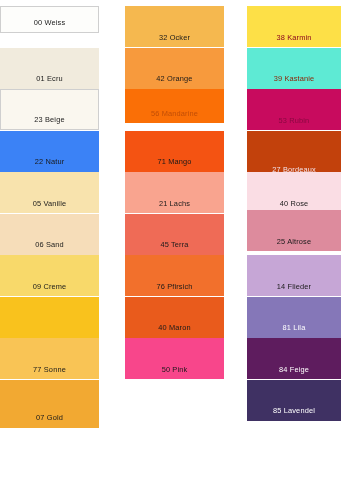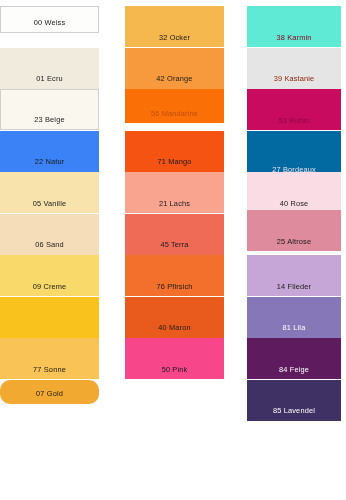--- a/index.html
+++ b/index.html
@@ -79,21 +79,21 @@
       </div>
       <div class="swatch" style="top: 255px; height: 41px; background: rgb(248, 217, 106);">
         <span class="swatch-label" style="color: rgb(26, 26, 26);">09 Creme</span>
       </div>
       <div class="swatch" style="top: 296.5px; height: 59px; background: rgb(249, 194, 29);">
         <span class="swatch-label" style="color: rgb(26, 26, 26);">08 Lemon</span>
       </div>
       <div class="swatch" style="top: 338px; height: 41px; background: rgb(249, 196, 85);">
         <span class="swatch-label" style="color: rgb(26, 26, 26);">77 Sonne</span>
       </div>
-      <div class="swatch" style="top: 379.5px; height: 24px; background: rgb(242, 169, 50); border-radius: 10px;">
+      <div class="swatch" style="top: 379.5px; height: 48px; background: rgb(242, 169, 50);">
         <span class="swatch-label" style="color: rgb(26, 26, 26);">07 Gold</span>
       </div>
     </div>
   <div class="swatch-column" data-col="1" style="left: 125px;">
       <div class="swatch" style="top: 6px; height: 41px; background: rgb(245, 184, 79);">
         <span class="swatch-label" style="color: rgb(26, 26, 26);">32 Ocker</span>
       </div>
       <div class="swatch" style="top: 47.5px; height: 41px; background: rgb(247, 154, 61);">
         <span class="swatch-label" style="color: rgb(26, 26, 26);">42 Orange</span>
       </div>
@@ -113,30 +113,30 @@
         <span class="swatch-label" style="color: rgb(26, 26, 26);">76 Pfirsich</span>
       </div>
       <div class="swatch" style="top: 296.5px; height: 41px; background: rgb(233, 91, 28);">
         <span class="swatch-label" style="color: rgb(26, 26, 26);">40 Maron</span>
       </div>
       <div class="swatch" style="top: 338px; height: 41px; background: rgb(248, 70, 139);">
         <span class="swatch-label" style="color: rgb(26, 26, 26);">50 Pink</span>
       </div>
     </div>
   <div class="swatch-column" data-col="2" style="left: 247px;">
-      <div class="swatch" style="top: 6px; height: 41px; background: #5eead4;">
+      <div class="swatch" style="top: 6px; height: 41px; background: #fde047;">
         <span class="swatch-label" style="color: rgb(140, 6, 32);">38 Karmin</span>
       </div>
-      <div class="swatch" style="top: 47.5px; height: 41px; background: #e5e5e5;">
+      <div class="swatch" style="top: 47.5px; height: 41px; background: #5eead4;">
         <span class="swatch-label" style="color: rgb(142, 36, 6);">39 Kastanie</span>
       </div>
       <div class="swatch" style="top: 89px; height: 41px; background: rgb(200, 11, 94);">
         <span class="swatch-label" style="color: rgb(138, 8, 65);">53 Rubin</span>
       </div>
-      <div class="swatch" style="top: 130.5px; height: 49px; background: #0369a1;">
+      <div class="swatch" style="top: 130.5px; height: 49px; background: #c2410c;">
         <span class="swatch-label" style="color: rgb(242, 226, 234);">27 Bordeaux</span>
       </div>
       <div class="swatch" style="top: 172px; height: 41px; background: rgb(250, 221, 228);">
         <span class="swatch-label" style="color: rgb(26, 26, 26);">40 Rose</span>
       </div>
       <div class="swatch" style="top: 210px; height: 41px; background: rgb(221, 139, 157);">
         <span class="swatch-label" style="color: rgb(26, 26, 26);">25 Altrose</span>
       </div>
       <div class="swatch" style="top: 255px; height: 41px; background: rgb(198, 166, 214);">
         <span class="swatch-label" style="color: rgb(26, 26, 26);">14 Flieder</span>

